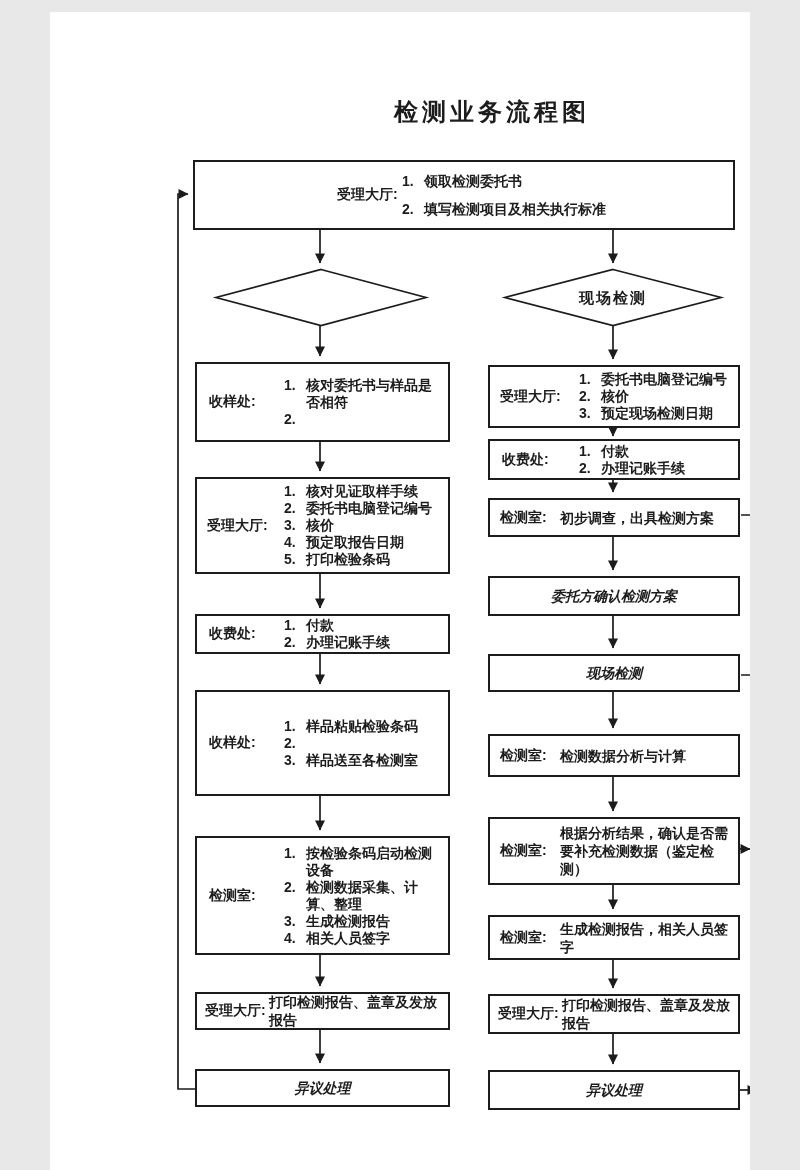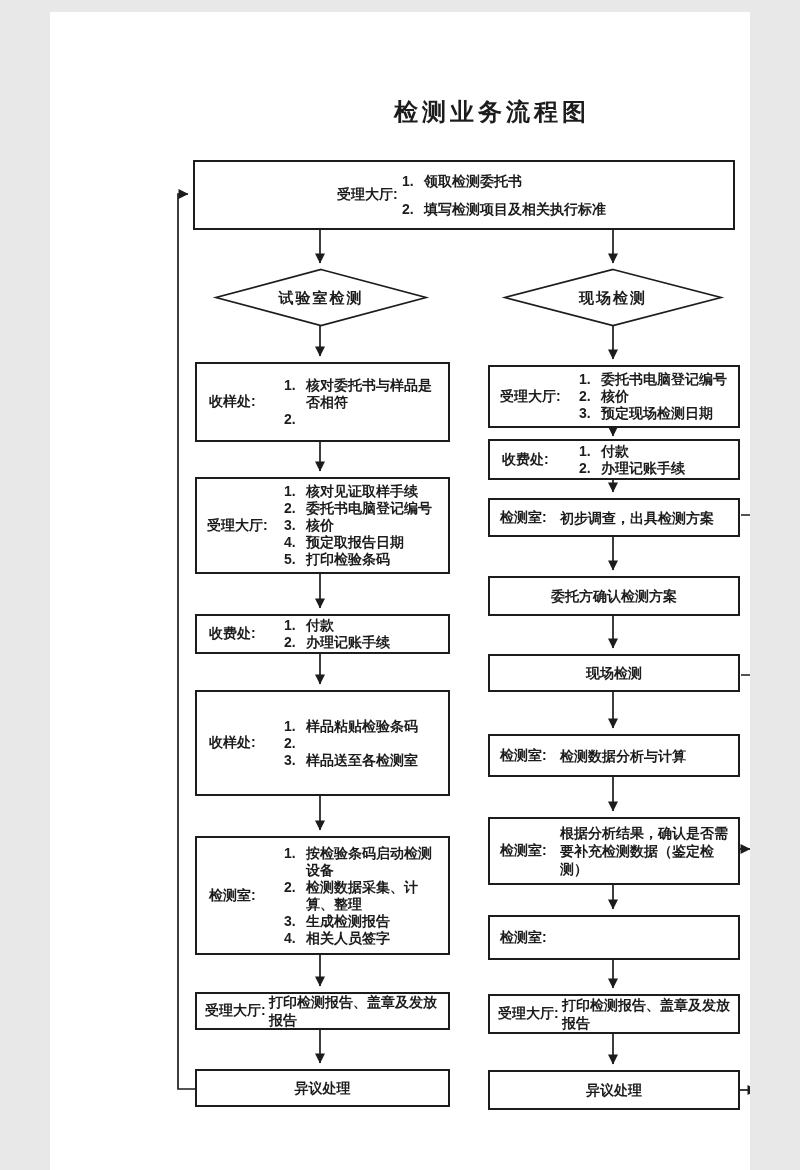--- a/index.html
+++ b/index.html
@@ -18,21 +18,21 @@
   .fbox{
     position:absolute; box-sizing:border-box; border:2px solid var(--ink);
     background:transparent; display:flex; align-items:center;
   }
   .blabel{flex:0 0 auto; box-sizing:border-box; white-space:nowrap;}
   .items{flex:1 1 auto; display:flex; flex-direction:column; justify-content:center; padding-right:4px;}
   .item{display:flex; align-items:flex-start; line-height:17px;}
   .item .num{flex:0 0 22px;}
   .item .itext{flex:1 1 auto;}
   .btext{flex:1 1 auto; line-height:18px; }
-  .center-box{justify-content:flex-start;}
+  .center-box{justify-content:flex-start;font-style:italic;}
   .center-box .btext{text-align:center; padding:0;}
   .dlabel{
     position:absolute; width:216px; text-align:center;
     font-size:15px; letter-spacing:2px; line-height:28px;
   }
   .topitems{justify-content:space-evenly; height:100%;}
   .topitems .item{line-height:18px;}
 </style>
 </head>
 <body>
@@ -90,21 +90,20 @@
           <span class="num">1.</span>
           <span class="itext">领取检测委托书</span>
         </div>
         <div class="item">
           <span class="num">2.</span>
           <span class="itext">填写检测项目及相关执行标准</span>
         </div>
       </div>
   </div>
 
-  <div class="dlabel" style="left:163px; top:271.5px;">试验室检测</div>
   <div class="dlabel" style="left:455px; top:271.5px;">现场检测</div>
 
   <div class="fbox" style="left:145px; top:350px; width:255px; height:80px;">
     <div class="blabel" style="width:87px; padding-left:12px;">收样处:</div>
     <div class="items">
         <div class="item">
           <span class="num">1.</span>
           <span class="itext">核对委托书与样品是否相符</span>
         </div>
         <div class="item">
@@ -251,20 +250,21 @@
     <div class="btext">检测数据分析与计算</div>
   </div>
 
   <div class="fbox" style="left:438px; top:805px; width:252px; height:68px;">
     <div class="blabel" style="width:70px; padding-left:10px;">检测室:</div>
     <div class="btext">根据分析结果，确认是否需要补充检测数据（鉴定检测）</div>
   </div>
 
   <div class="fbox" style="left:438px; top:903px; width:252px; height:45px;">
     <div class="blabel" style="width:70px; padding-left:10px;">检测室:</div>
+    <div class="btext">生成检测报告，相关人员签字</div>
   </div>
 
   <div class="fbox" style="left:438px; top:982px; width:252px; height:40px;">
     <div class="blabel" style="width:72px; padding-left:8px;">受理大厅:</div>
     <div class="btext">打印检测报告、盖章及发放报告</div>
   </div>
 
   <div class="fbox center-box" style="left:438px; top:1058px; width:252px; height:40px;">
     <div class="btext">异议处理</div>
   </div>

